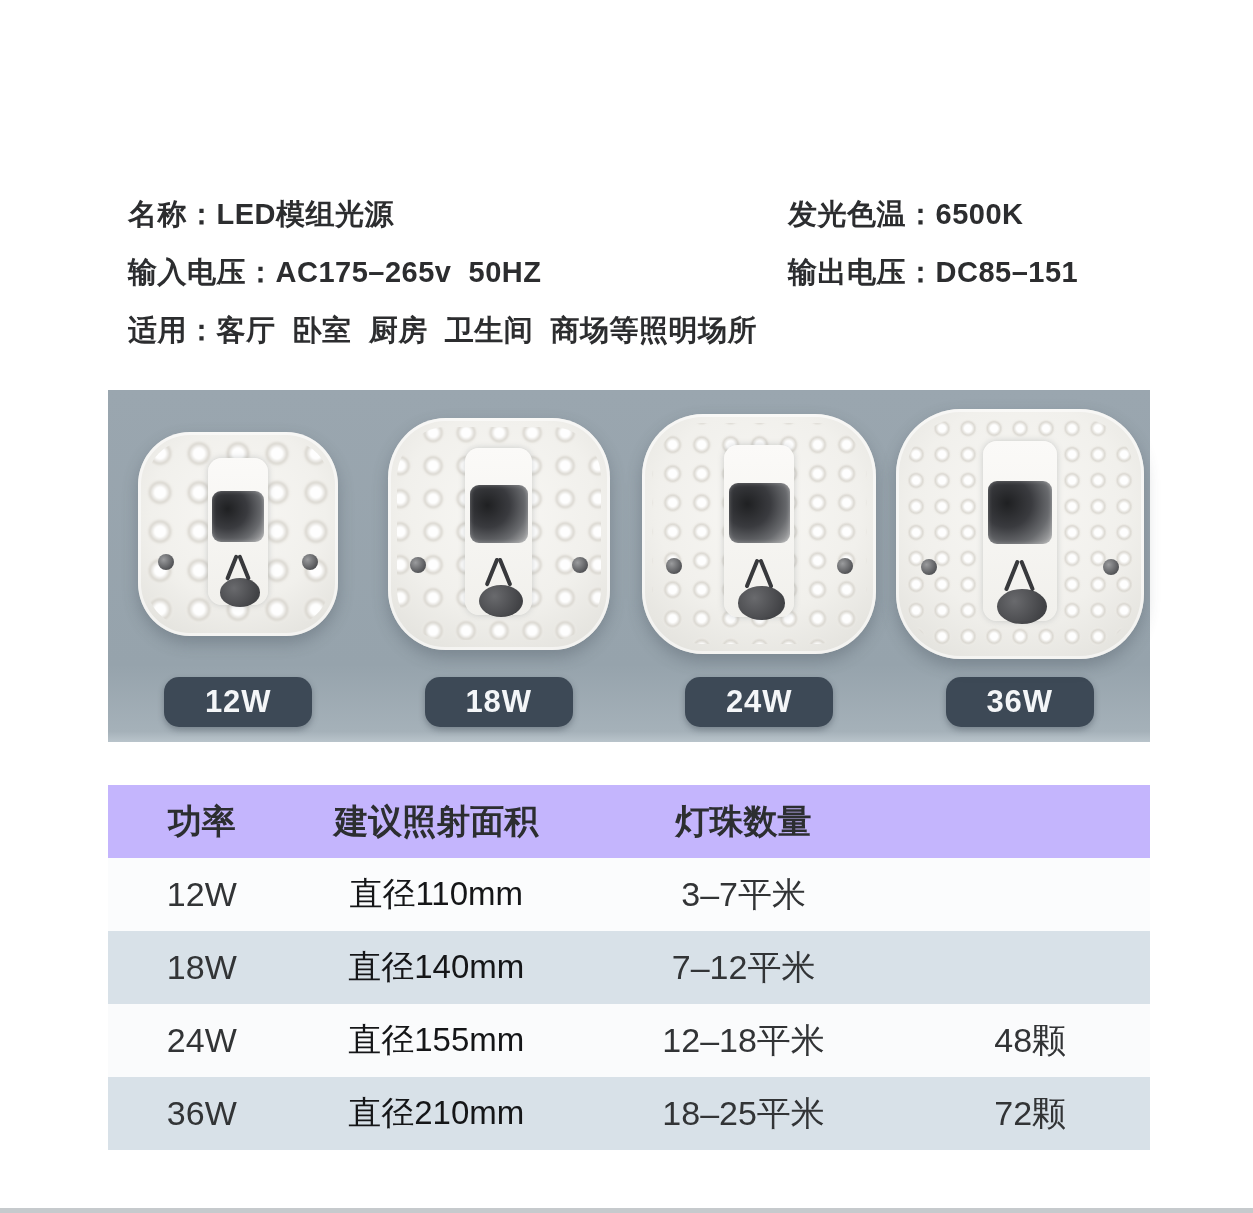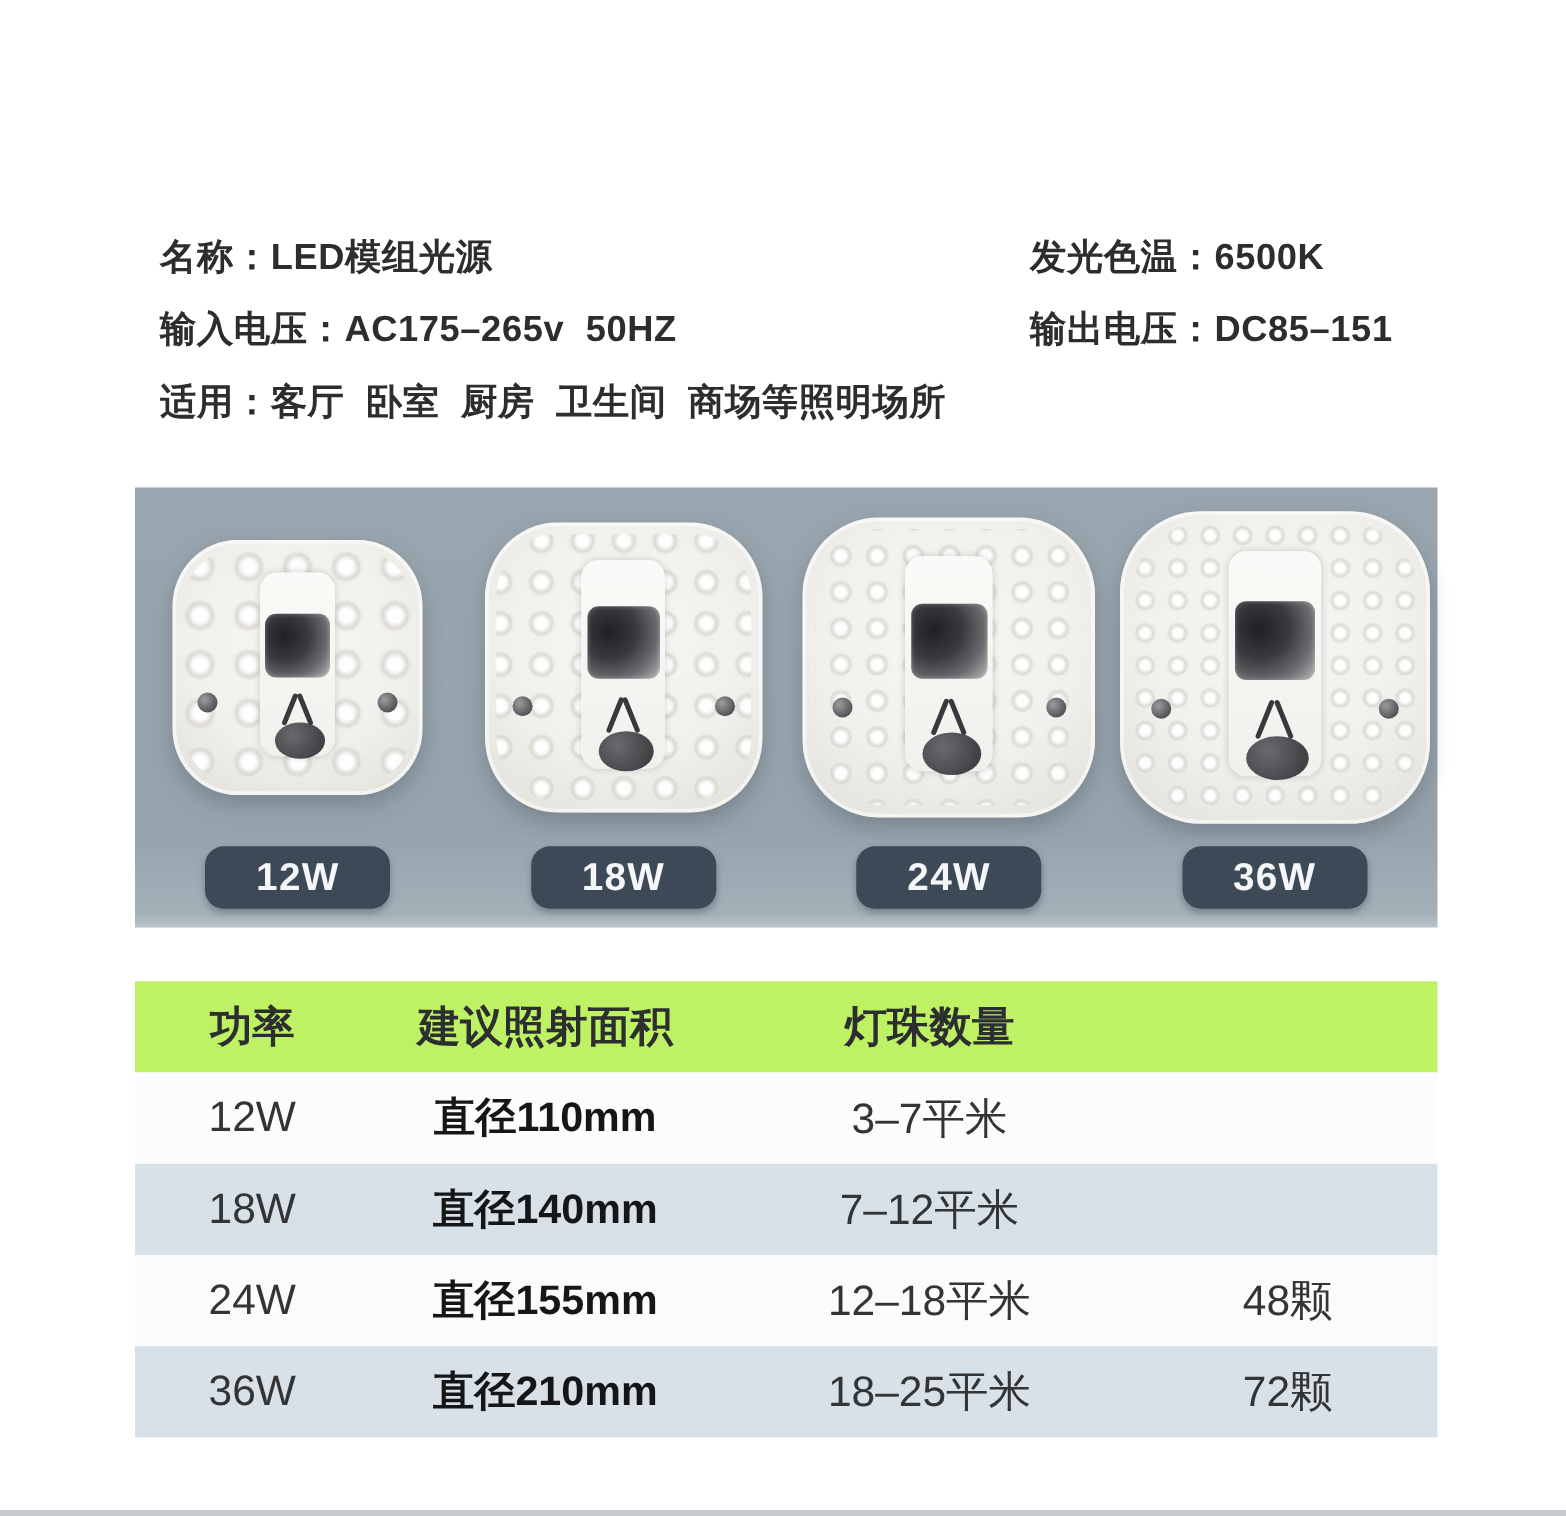--- a/index.html
+++ b/index.html
@@ -14,21 +14,21 @@
     margin:0 auto;
     background:#ffffff;
     overflow:hidden;
   }
 
   
   .specs {
     position:absolute; left:128px; top:186px; width:1020px;
   }
   .spec-row {
-    display:flex; align-items:flex-start; height:58px;gap:36px;
+    display:flex; align-items:center; height:58px;
   }
   .spec-left { width:632px; }
   .spec-right { flex:1;margin-left:28px; }
   .spec-text {
     font-size:29px; font-weight:600; color:#2c2d2f;
     letter-spacing:0.5px; white-space:pre-wrap;
   }
 
   
   .panel {
@@ -105,28 +105,28 @@
   }
 
   
   .spec-table {
     position:absolute; left:108px; top:785px; width:1042px;
   }
   .t-row {
     display:grid; grid-template-columns:18% 27% 32% 23%;
     height:73px; align-items:center;
   }
-  .t-row.header { background:#bef264; }
+  .t-row.header { background:#c4b5fd; }
   .t-row.r0 { background:#fbfcfd; }
   .t-row.r1 { background:#d8e1e8; }
   .t-row.r2 { background:#fafbfc; }
   .t-row.r3 { background:#d8e1e8; }
   .t-cell { text-align:center; font-size:34px; color:#323436; }
   .t-row.header .t-cell { font-weight:700; color:#2c2e30; }
-  .t-cell.size { font-weight:700; color:#151618; font-size:33px; }
+  .t-cell.size { font-weight:400; color:#151618; font-size:33px; }
 
   .bottom-line {
     position:absolute; left:0; right:0; bottom:0; height:5px;
     background:#c6cacd;
   }
 </style>
 </head>
 <body>
 
 <div class="page">

